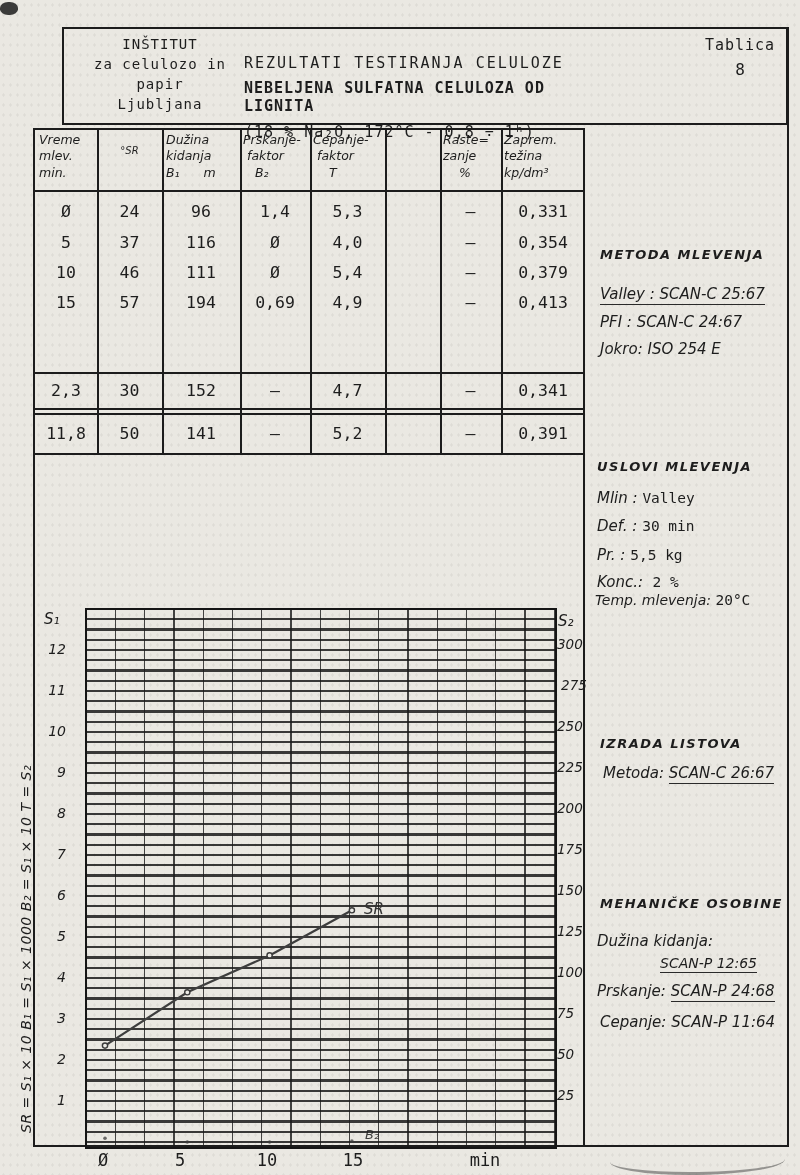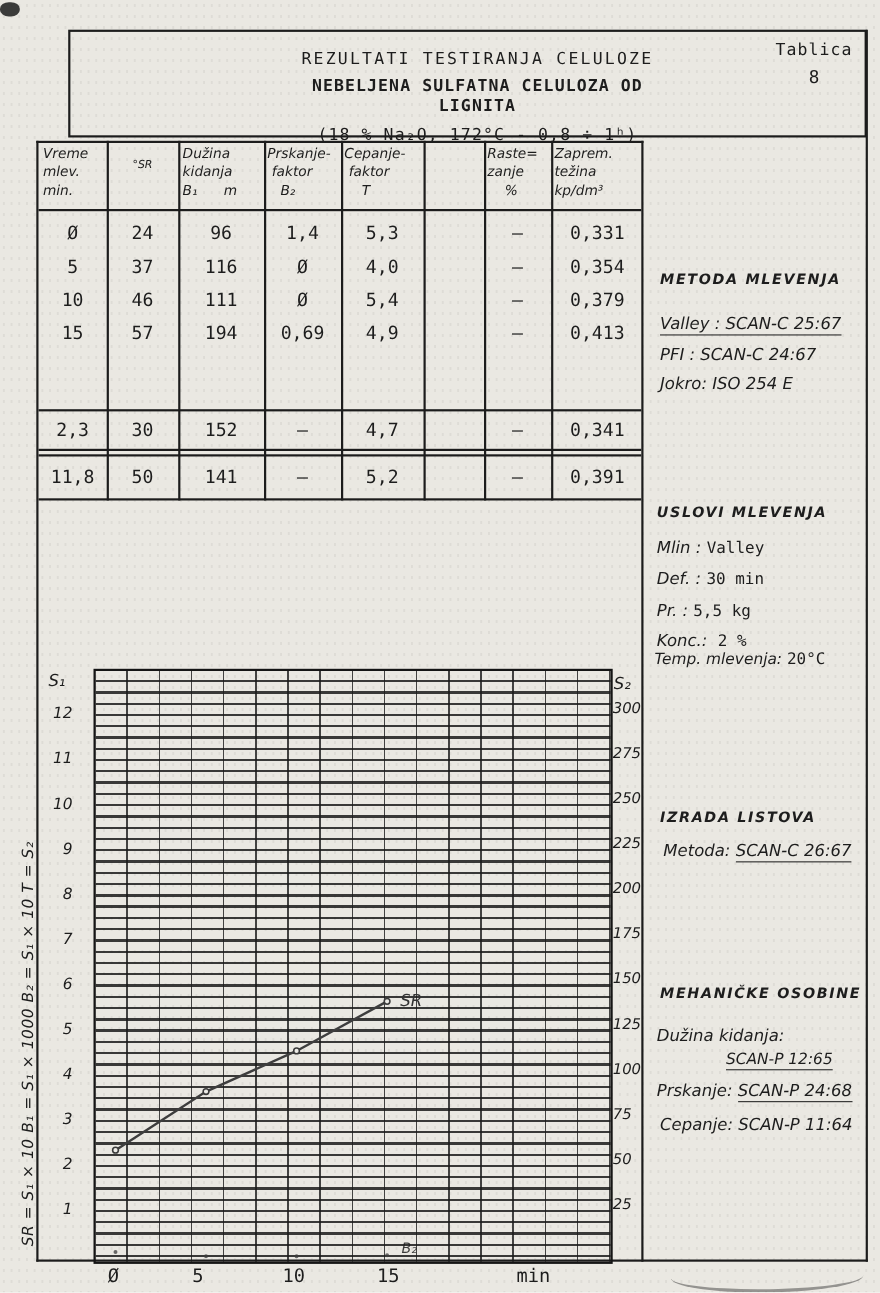--- a/index.html
+++ b/index.html
@@ -12,21 +12,21 @@
     color:#1d1d1d;
   }
   .abs{position:absolute;}
   .mono{font-family:"DejaVu Sans Mono", monospace;}
   .hand{font-family:"DejaVu Sans", sans-serif; font-style:italic;}
   .u{border-bottom:1.6px solid #2a2a2a; padding-bottom:1px;}
 
   
   .header-box{left:62px; top:27px; width:722px; height:94px; border:2px solid #1c1c1c;}
   .inst{left:70px; top:34px; width:180px; text-align:center; font-size:14px; line-height:20px; letter-spacing:1px; white-space:pre-line;}
-  .title-wrap{left:244px; top:44px; width:380px; text-align:center;}
+  .title-wrap{left:244px; top:54px; width:380px; }
   .t1{font-size:15px; letter-spacing:2px;}
   .t2{font-size:15px; letter-spacing:1px; font-weight:bold; margin-top:7px;}
   .t3{font-size:15px; letter-spacing:1px; margin-top:8px;}
   .tablica{left:700px; top:36px; width:80px; text-align:center; font-size:15px; letter-spacing:1px;}
   .tablica-num{left:700px; top:60px; width:80px; text-align:center; font-size:16px;}
 
   
   .line{background:#1c1c1c;}
   
   .hcell{position:absolute; top:132px; height:57px; font-size:12.5px; line-height:1.3;
@@ -73,20 +73,23 @@
 </style>
 </head>
 <body>
 
 <div class="page">
 
   <div class="abs blob-tl"></div>
   <div class="abs arc-br"></div>
 
   <div class="abs header-box"></div>
+  <div class="abs inst">INŠTITUT
+za celulozo in papir
+Ljubljana</div>
   <div class="abs title-wrap">
     <div class="t1">REZULTATI TESTIRANJA CELULOZE</div>
     <div class="t2">NEBELJENA SULFATNA CELULOZA OD LIGNITA</div>
     <div class="t3">(18 % Na₂O, 172°C - 0,8 ÷ 1ʰ)</div>
   </div>
   <div class="abs tablica">Tablica</div>
   <div class="abs tablica-num">8</div>
 
   <div class="abs line" style="left:787px; top:27px; width:2px; height:1120px;"></div>
   <div class="abs line" style="left:33px; top:128px; width:2px; height:1019px;"></div>
@@ -237,21 +240,21 @@
   <span class="tickL" style="top:805px;">8</span>
   <span class="tickL" style="top:846px;">7</span>
   <span class="tickL" style="top:887px;">6</span>
   <span class="tickL" style="top:928px;">5</span>
   <span class="tickL" style="top:969px;">4</span>
   <span class="tickL" style="top:1010px;">3</span>
   <span class="tickL" style="top:1051px;">2</span>
   <span class="tickL" style="top:1092px;">1</span>
 
   <span class="tickR" style="top:636px;">300</span>
-  <span class="tickR" style="top:677px;">275</span>
+  <span class="tickR" style="top:677px;text-align:center;">275</span>
   <span class="tickR" style="top:718px;">250</span>
   <span class="tickR" style="top:759px;">225</span>
   <span class="tickR" style="top:800px;">200</span>
   <span class="tickR" style="top:841px;">175</span>
   <span class="tickR" style="top:882px;">150</span>
   <span class="tickR" style="top:923px;">125</span>
   <span class="tickR" style="top:964px;">100</span>
   <span class="tickR" style="top:1005px;">75</span>
   <span class="tickR" style="top:1046px;">50</span>
   <span class="tickR" style="top:1087px;">25</span>

